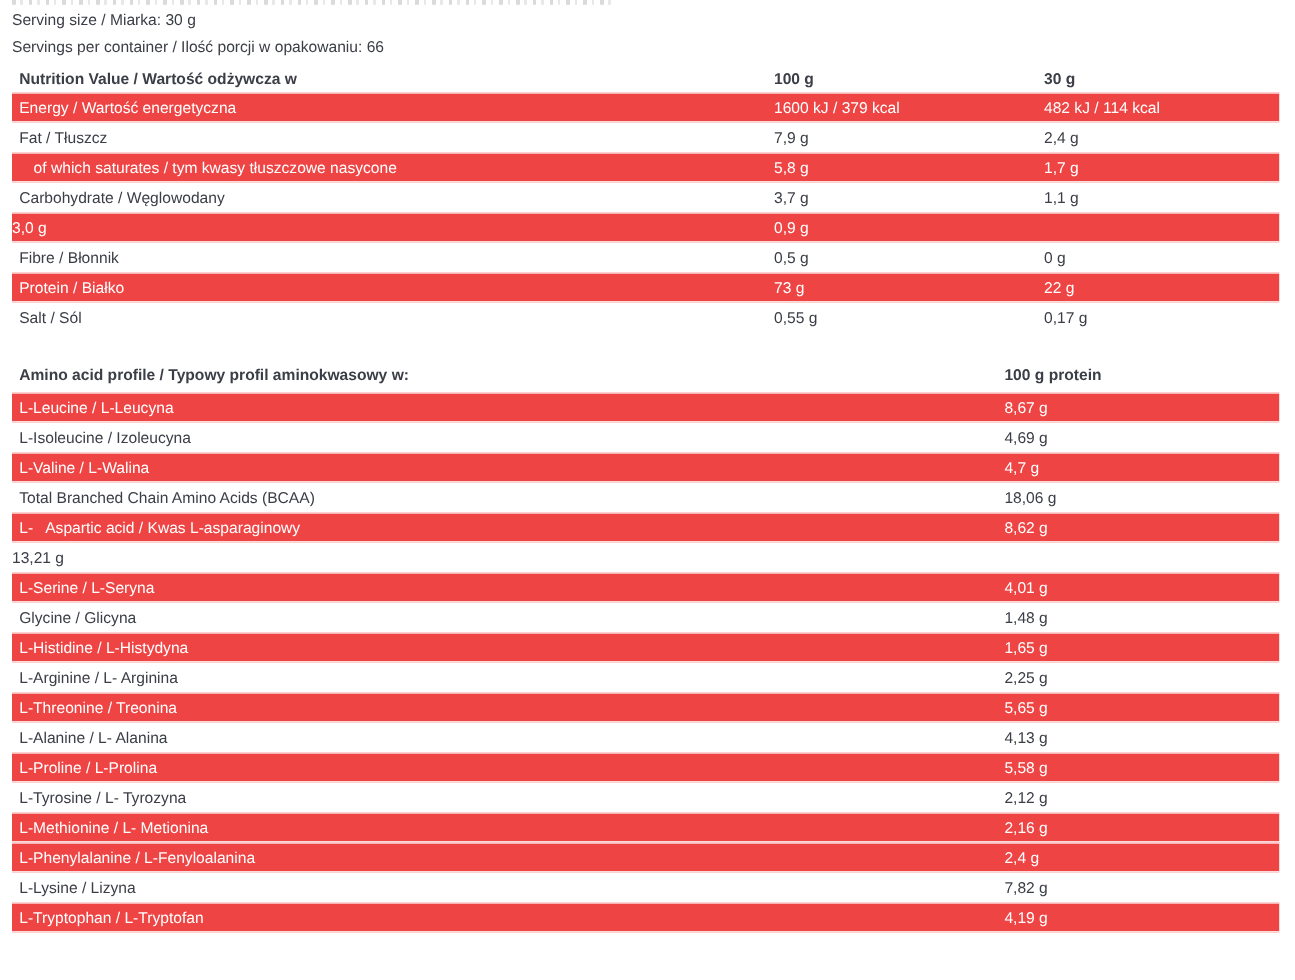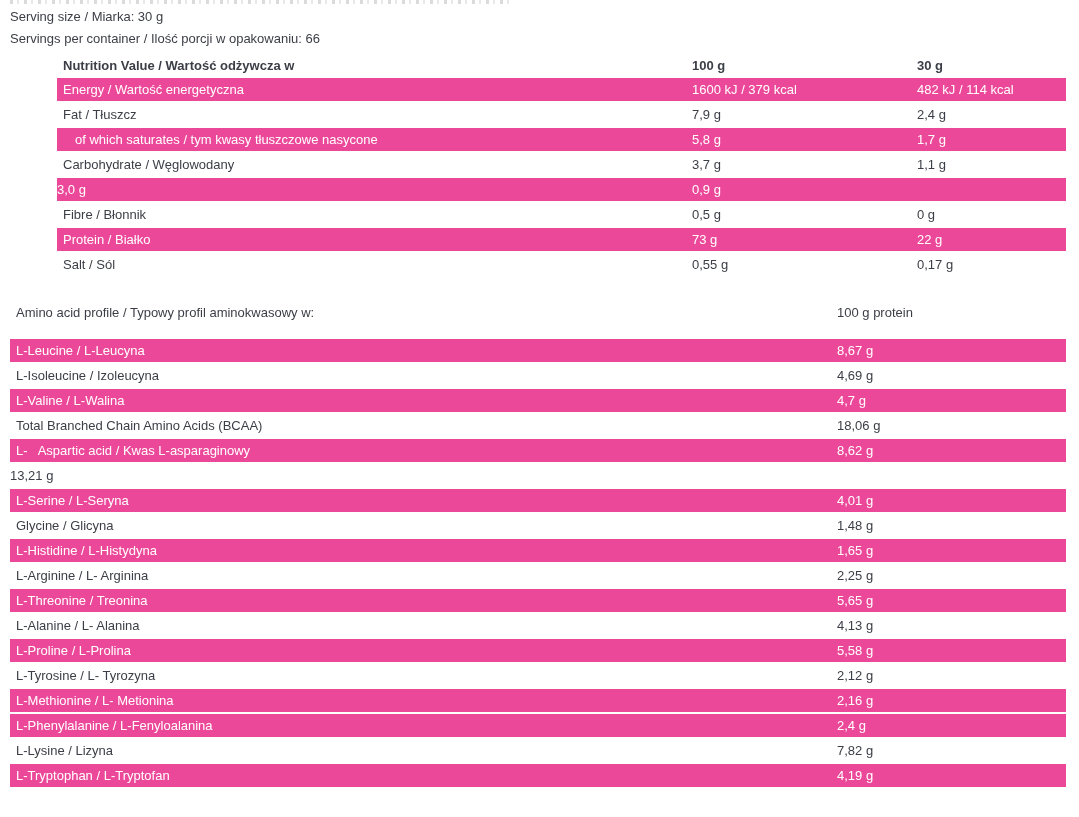--- a/index.html
+++ b/index.html
@@ -21,31 +21,31 @@
   #intro-line-2 { top: 31px; }
 
   .table-wrap { position: absolute; left: 10px; width: 1056px; }
   #nutrition-table { top: 54px; }
   #amino-table { top: 301px; }
 
   .row {
     display: grid; align-items: center;
     height: 25px; box-sizing: border-box;
   }
-  #nutrition-table .row { grid-template-columns: 635px 225px auto; margin-left: 47px; }
+  #nutrition-table .row { grid-template-columns: 635px 225px auto; }
   #amino-table .row { grid-template-columns: 827px auto; }
 
   .row .label { padding-left: 6px; white-space: pre; overflow: hidden; }
   .row.indent .label { padding-left: 18px; }
 
   .row.header-row { height: 23px; margin-bottom: 0; font-weight: bold; }
-  #amino-table .row.header-row { font-weight: normal; margin-bottom: 14px; }
+  #amino-table .row.header-row { font-weight: bold; margin-bottom: 3px; }
 
   .row.shaded {
-    background: #ec4899; color: #ffffff;
+    background: #ef4444; color: #ffffff;
     border-top: 1px solid #ffffff; border-bottom: 1px solid #ffffff;
   }
   .row.bold { font-weight: normal; }
   .cell { white-space: pre; }
 </style>
 </head>
 <body>
 
 <div class="crop-strip"></div>
 

